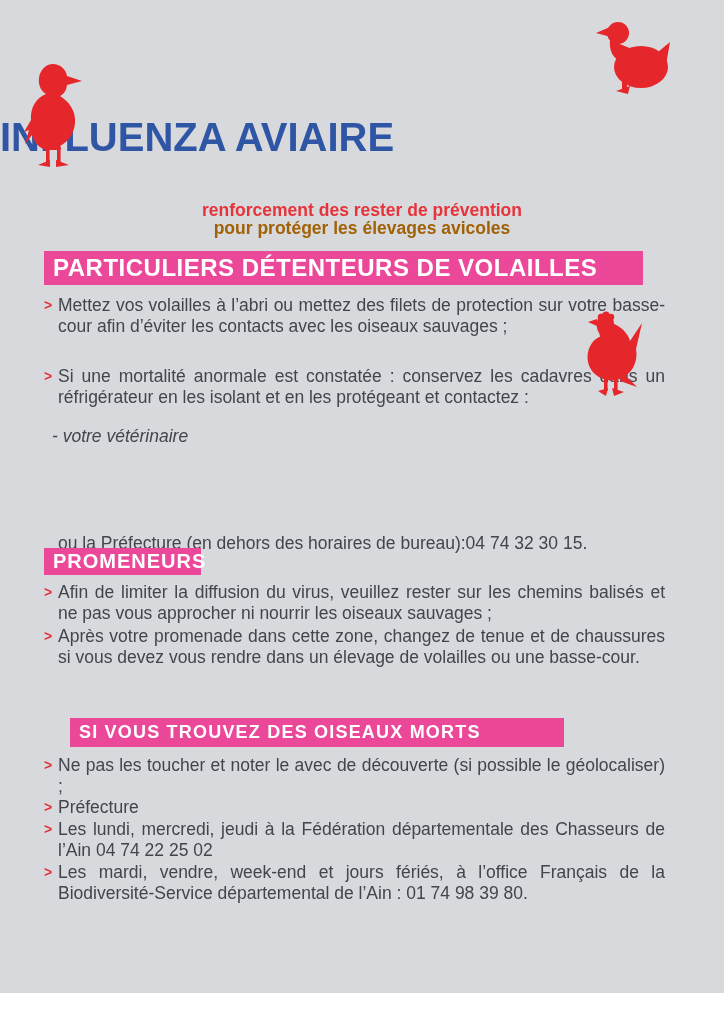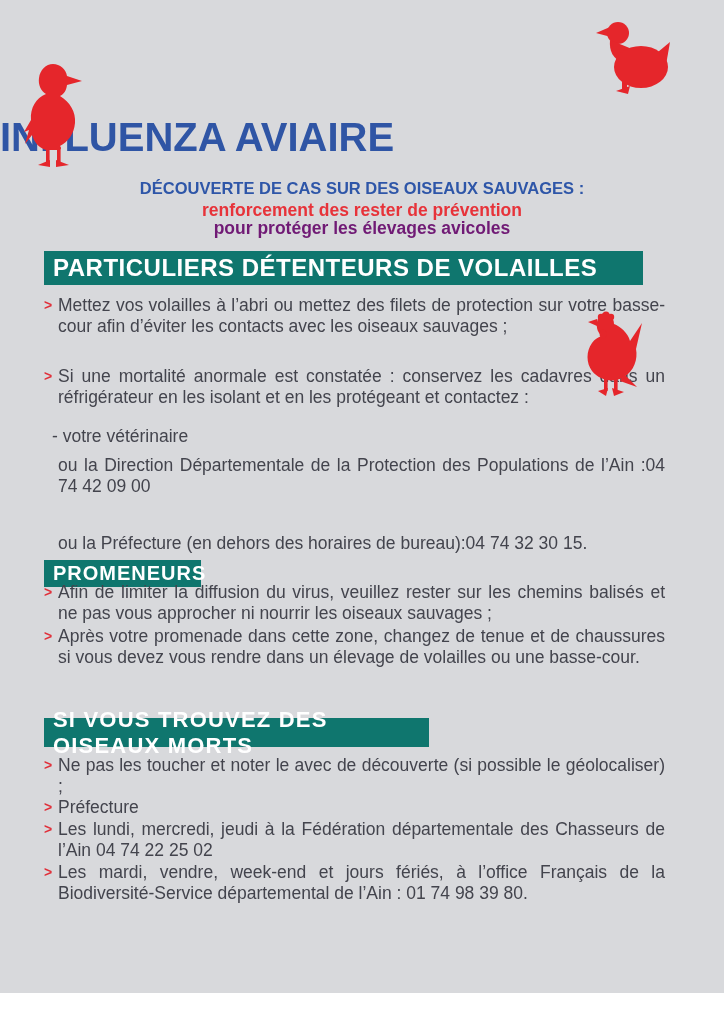--- a/index.html
+++ b/index.html
@@ -6,26 +6,26 @@
   .page{position:relative;width:724px;height:1024px;background:#ffffff;overflow:hidden;
         font-family:"Liberation Sans",sans-serif;}
   .sheet{position:absolute;left:0;top:0;width:724px;height:993px;background:#d8d9dc;}
   .bird{position:absolute;z-index:6;}
   .bird svg{display:block;width:100%;height:100%;}
   .title{position:absolute;left:0;top:114px;width:724px;text-align:left;
          color:#2f55a5;font-weight:bold;font-size:40px;line-height:46px;z-index:2;}
   .sub{position:absolute;left:0;width:724px;text-align:center;font-weight:bold;z-index:2;}
   .sub-blue{top:179px;font-size:16.5px;color:#2e56a8;}
   .sub-red1{top:200px;font-size:17.5px;color:#e7333a;}
-  .sub-red2{top:218px;font-size:17.5px;color:#701a75;}
-  .banner{position:absolute;left:44px;background:#0f766e;color:#ffffff;font-weight:bold;
+  .sub-red2{top:218px;font-size:17.5px;color:#a16207;}
+  .banner{position:absolute;left:44px;background:#ec4899;color:#ffffff;font-weight:bold;
           display:flex;align-items:center;box-sizing:border-box;padding-left:9px;z-index:2;}
   .banner1{top:251px;width:599px;height:34px;font-size:24px;letter-spacing:0.5px;}
-  .banner2{top:560px;width:157px;height:27px;font-size:20px;letter-spacing:1px;}
-  .banner3{top:718px;width:385px;height:29px;font-size:22px;letter-spacing:1.2px;}
+  .banner2{top:548px;width:157px;height:27px;font-size:20px;letter-spacing:1px;}
+  .banner3{top:718px;width:494px;height:29px;font-size:18px;letter-spacing:1.2px;margin-left:26px;}
   .blk{position:absolute;left:58px;width:607px;color:#43444d;font-size:17.5px;
        line-height:21px;text-align:justify;z-index:2;}
   .blk .mk{position:absolute;left:-14px;top:2px;color:#e0303a;font-weight:bold;
            font-size:14px;line-height:17px;}
   .para{text-align:justify;}
   .sub-item{left:52px;text-align:left;}
 </style>
 </head>
 <body>
 
@@ -50,39 +50,35 @@
       <circle cx="22" cy="13" r="11"></circle>
       <path d="M14,20 C13,31 17,39 27,43 L36,29 Z"></path>
       <ellipse cx="45" cy="47" rx="27" ry="21"></ellipse>
       <path d="M62,32 L74,22 L70,45 Z"></path>
       <rect x="26" y="62" width="5" height="9"></rect>
       <path d="M20,71 L34,66 L32,74 Z"></path>
     </svg>
   </div>
 
   <div class="title">INFLUENZA AVIAIRE</div>
-  <div class="sub sub-blue">DÉCOUVERTE DE CAS SUR DES OISEAUX SAUVAGES :</div>
   <div class="sub sub-red1">renforcement des rester de prévention</div>
   <div class="sub sub-red2">pour protéger les élevages avicoles</div>
 
   <div class="banner banner1">PARTICULIERS DÉTENTEURS DE VOLAILLES</div>
 
   <div class="blk" style="top:295px;">
     <span class="mk">&gt;</span>
     <span>Mettez vos volailles à l’abri ou mettez des filets de protection sur votre basse-cour afin d’éviter les contacts avec les oiseaux sauvages ;</span>
   </div>
   <div class="blk" style="top:366px;">
     <span class="mk">&gt;</span>
     <span>Si une mortalité anormale est constatée : conservez les cadavres dans un réfrigérateur en les isolant et en les protégeant et contactez :</span>
   </div>
-  <div class="blk sub-item" style="top:426px;">
+  <div class="blk sub-item" style="top:426px;font-style:italic;">
     <span>- votre vétérinaire</span>
-  </div>
-  <div class="blk para" style="top:455px;">
-    <span>ou la Direction Départementale de la Protection des Populations de l’Ain :04 74 42 09 00</span>
   </div>
   <div class="blk para" style="top:505px;margin-top:28px;">
     <span>ou la Préfecture (en dehors des horaires de bureau):04 74 32 30 15.</span>
   </div>
 
   <div class="bird" style="left:578px;top:311px;width:66px;height:90px;">
     <svg viewBox="0 0 66 90" xmlns="http://www.w3.org/2000/svg" fill="#e5262b">
       <circle cx="23" cy="6" r="3.2"></circle>
       <circle cx="28" cy="4" r="3.6"></circle>
       <circle cx="33" cy="6" r="3.2"></circle>

